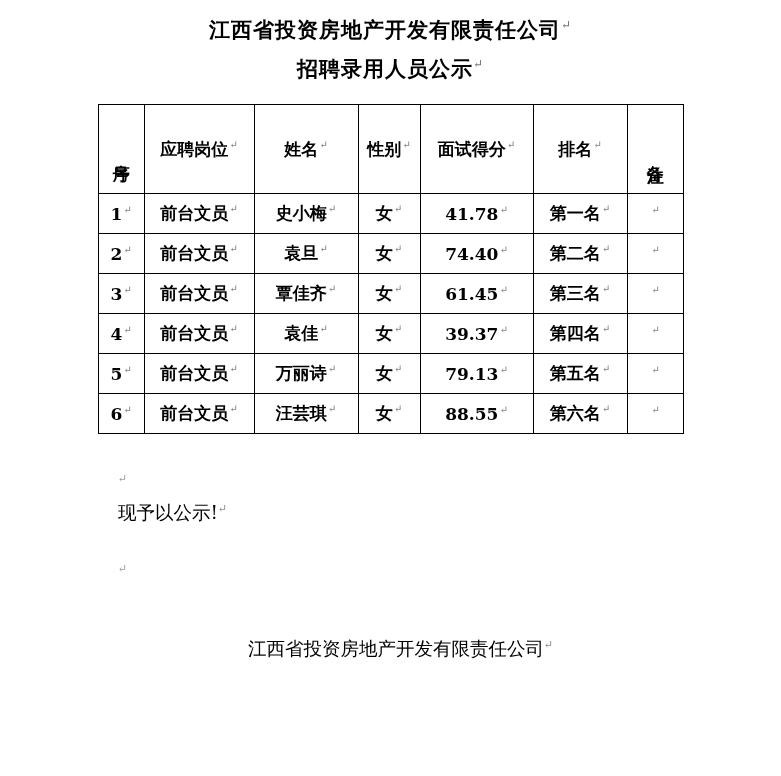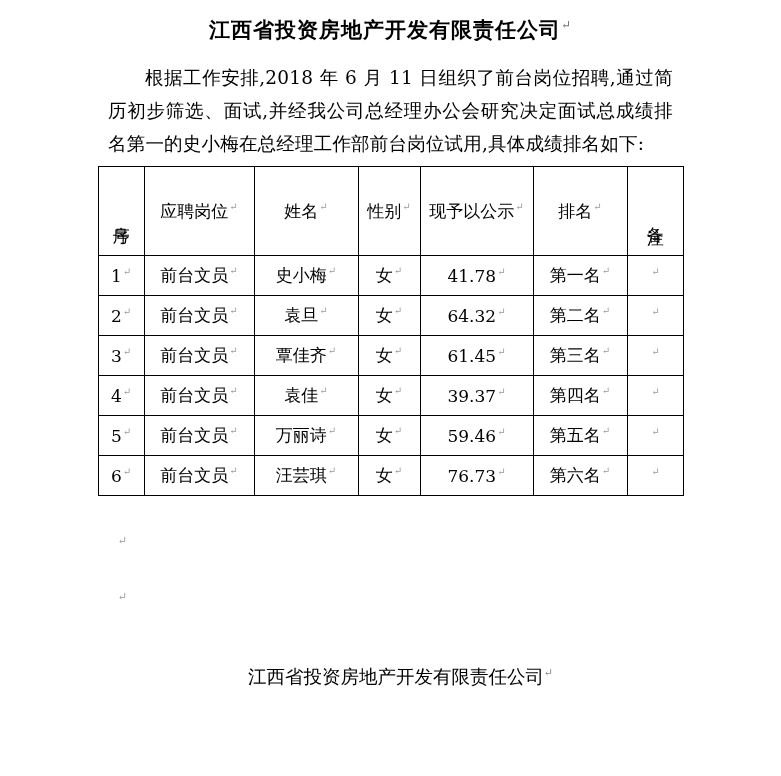--- a/index.html
+++ b/index.html
@@ -51,23 +51,24 @@
     text-indent: 2em;
   }
   .mark-small {
     font-size: 11px;
     color: #888;
     vertical-align: super;
   }
 
   table.main-table {
     border-collapse: collapse;
-    margin: 6px auto 0 auto;
+    margin: 18px auto 0 auto;
     width: 565px;
     table-layout: fixed;
+    font-weight: bold;
   }
   table.main-table td {
     border: 1px solid #000;
     text-align: center;
     vertical-align: middle;
     font-size: 17px;
     height: 39px;
     padding: 0 2px;
     position: relative;
   }
@@ -117,63 +118,63 @@
 </style>
 </head>
 <body>
 
 <div class="page">
 
   <div class="title-block">
     <div class="title-line">
       <span>江西省投资房地产开发有限责任公司</span><span class="mark">↵</span>
     </div>
+    <div class="title-line">
+      <span>招聘录用人员公示</span><span class="mark">↵</span>
+    </div>
   </div>
 
-  <div class="body-text">
-    <p>根据工作安排,2018 年 6 月 11 日组织了前台岗位招聘,通过简历初步筛选、面试,并经我公司总经理办公会研究决定面试总成绩排名第一的史小梅在总经理工作部前台岗位试用,具体成绩排名如下:</p>
-  </div>
 
   <table class="main-table">
     <colgroup>
       <col class="col-seq">
         <col class="col-post">
         <col class="col-name">
         <col class="col-sex">
         <col class="col-score">
         <col class="col-rank">
         <col class="col-note">
     </colgroup>
     <tbody>
       <tr class="head">
         <td><span class="vert">序号</span></td>
         <td><span>应聘岗位</span><span class="cellmark">↵</span></td>
         <td><span>姓名</span><span class="cellmark">↵</span></td>
         <td><span>性别</span><span class="cellmark">↵</span></td>
-        <td><span>现予以公示</span><span class="cellmark">↵</span></td>
+        <td><span>面试得分</span><span class="cellmark">↵</span></td>
         <td><span>排名</span><span class="cellmark">↵</span></td>
         <td><span class="vert">备注</span></td>
       </tr>
 
       <tr>
         <td><span>1</span><span class="cellmark">↵</span></td>
         <td><span>前台文员</span><span class="cellmark">↵</span></td>
         <td><span>史小梅</span><span class="cellmark">↵</span></td>
         <td><span>女</span><span class="cellmark">↵</span></td>
         <td><span>41.78</span><span class="cellmark">↵</span></td>
         <td><span>第一名</span><span class="cellmark">↵</span></td>
         <td><span></span><span class="cellmark">↵</span></td>
       </tr>
 
       <tr>
         <td><span>2</span><span class="cellmark">↵</span></td>
         <td><span>前台文员</span><span class="cellmark">↵</span></td>
         <td><span>袁旦</span><span class="cellmark">↵</span></td>
         <td><span>女</span><span class="cellmark">↵</span></td>
-        <td><span>64.32</span><span class="cellmark">↵</span></td>
+        <td><span>74.40</span><span class="cellmark">↵</span></td>
         <td><span>第二名</span><span class="cellmark">↵</span></td>
         <td><span></span><span class="cellmark">↵</span></td>
       </tr>
 
       <tr>
         <td><span>3</span><span class="cellmark">↵</span></td>
         <td><span>前台文员</span><span class="cellmark">↵</span></td>
         <td><span>覃佳齐</span><span class="cellmark">↵</span></td>
         <td><span>女</span><span class="cellmark">↵</span></td>
         <td><span>61.45</span><span class="cellmark">↵</span></td>
@@ -189,41 +190,44 @@
         <td><span>39.37</span><span class="cellmark">↵</span></td>
         <td><span>第四名</span><span class="cellmark">↵</span></td>
         <td><span></span><span class="cellmark">↵</span></td>
       </tr>
 
       <tr>
         <td><span>5</span><span class="cellmark">↵</span></td>
         <td><span>前台文员</span><span class="cellmark">↵</span></td>
         <td><span>万丽诗</span><span class="cellmark">↵</span></td>
         <td><span>女</span><span class="cellmark">↵</span></td>
-        <td><span>59.46</span><span class="cellmark">↵</span></td>
+        <td><span>79.13</span><span class="cellmark">↵</span></td>
         <td><span>第五名</span><span class="cellmark">↵</span></td>
         <td><span></span><span class="cellmark">↵</span></td>
       </tr>
 
       <tr>
         <td><span>6</span><span class="cellmark">↵</span></td>
         <td><span>前台文员</span><span class="cellmark">↵</span></td>
         <td><span>汪芸琪</span><span class="cellmark">↵</span></td>
         <td><span>女</span><span class="cellmark">↵</span></td>
-        <td><span>76.73</span><span class="cellmark">↵</span></td>
+        <td><span>88.55</span><span class="cellmark">↵</span></td>
         <td><span>第六名</span><span class="cellmark">↵</span></td>
         <td><span></span><span class="cellmark">↵</span></td>
       </tr>
     </tbody>
   </table>
 
   <div class="after-table">
     <div class="notice-line" style="color:#9a9a9a;font-size:11px;">
       <span>↵</span>
     </div>
+    <div class="notice-line">
+      <span>现予以公示!</span><span class="mark-small">↵</span>
+    </div>
     <div class="notice-line" style="color:#9a9a9a;font-size:11px;margin-top:26px;">
       <span>↵</span>
     </div>
   </div>
 
   <div class="sign-block">
     <div class="sign-company">
       <span>江西省投资房地产开发有限责任公司</span><span class="mark-small">↵</span>
     </div>
 

